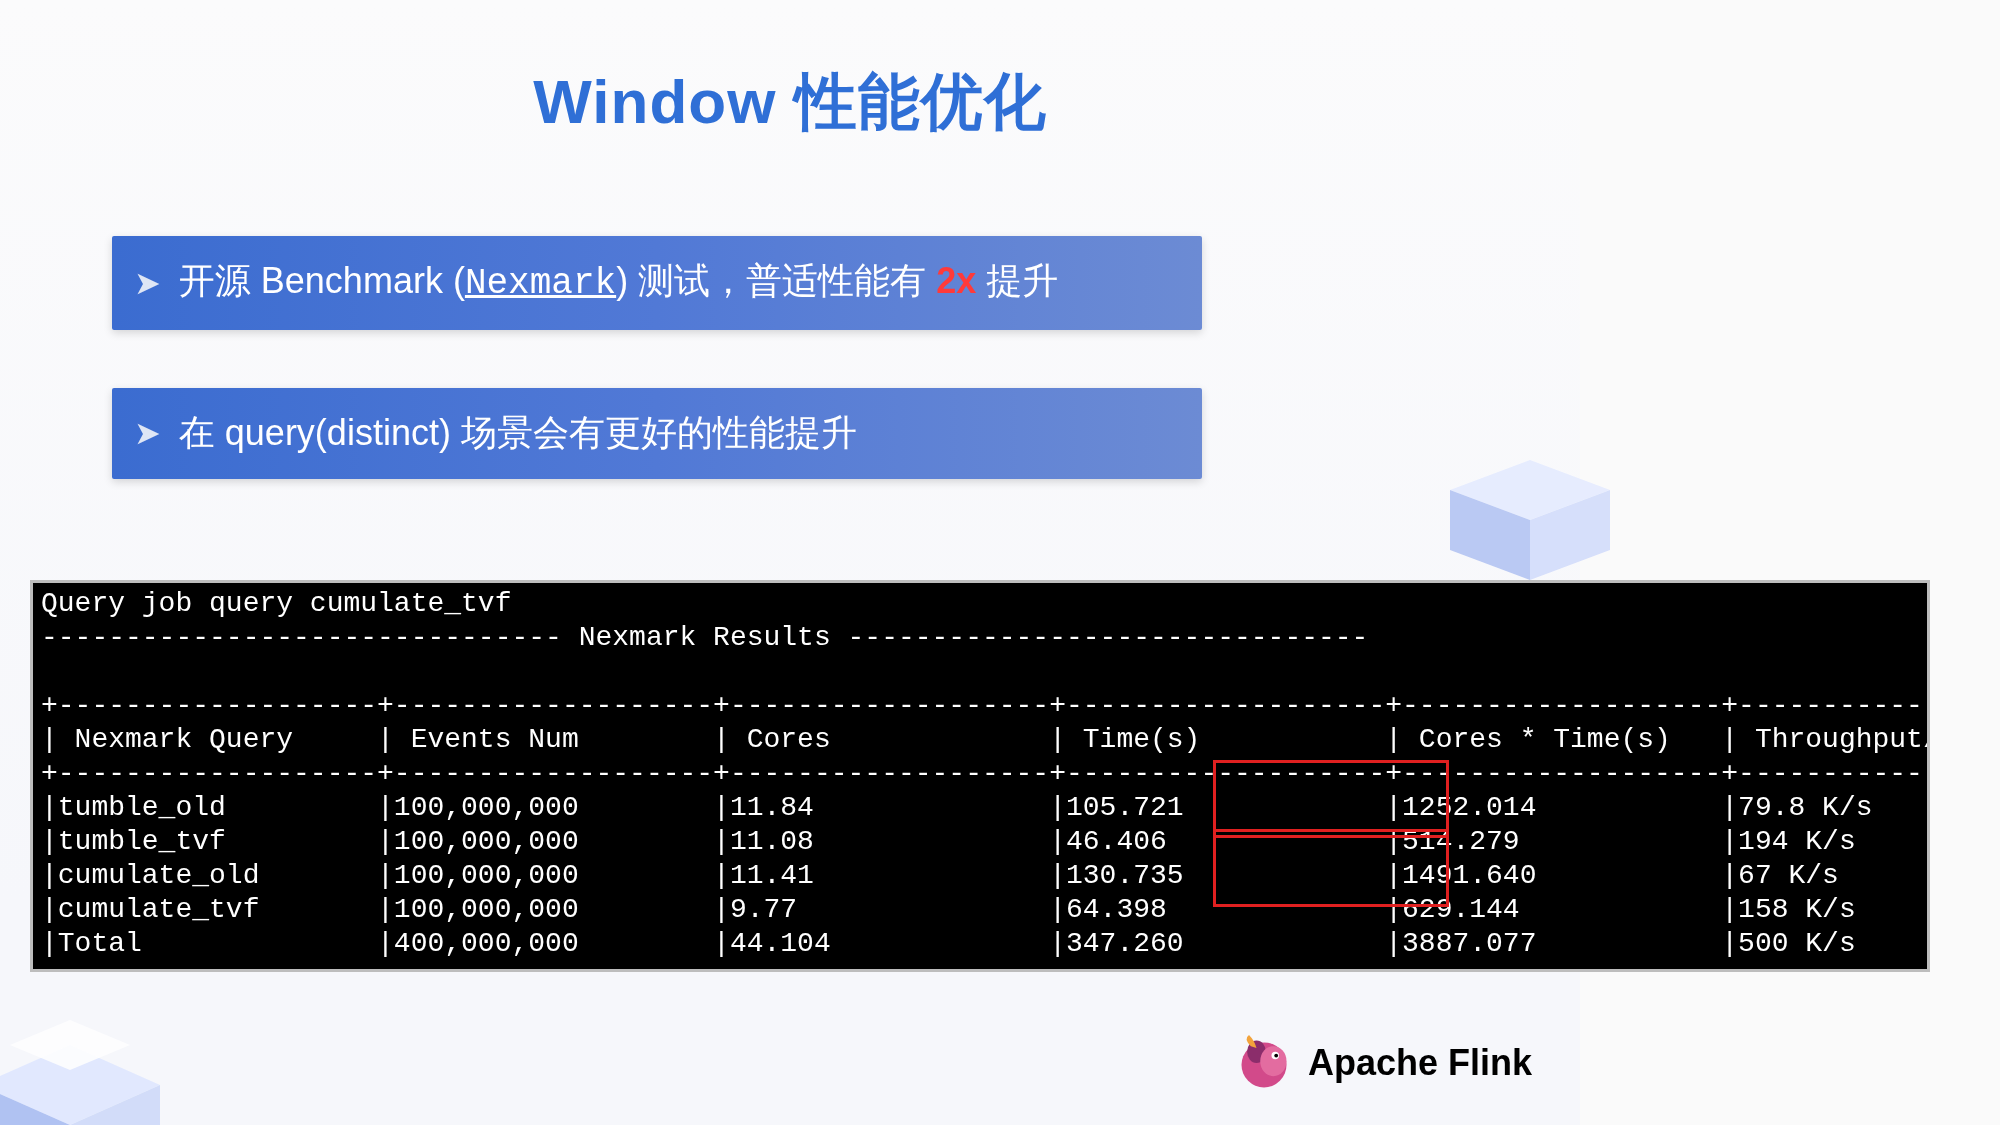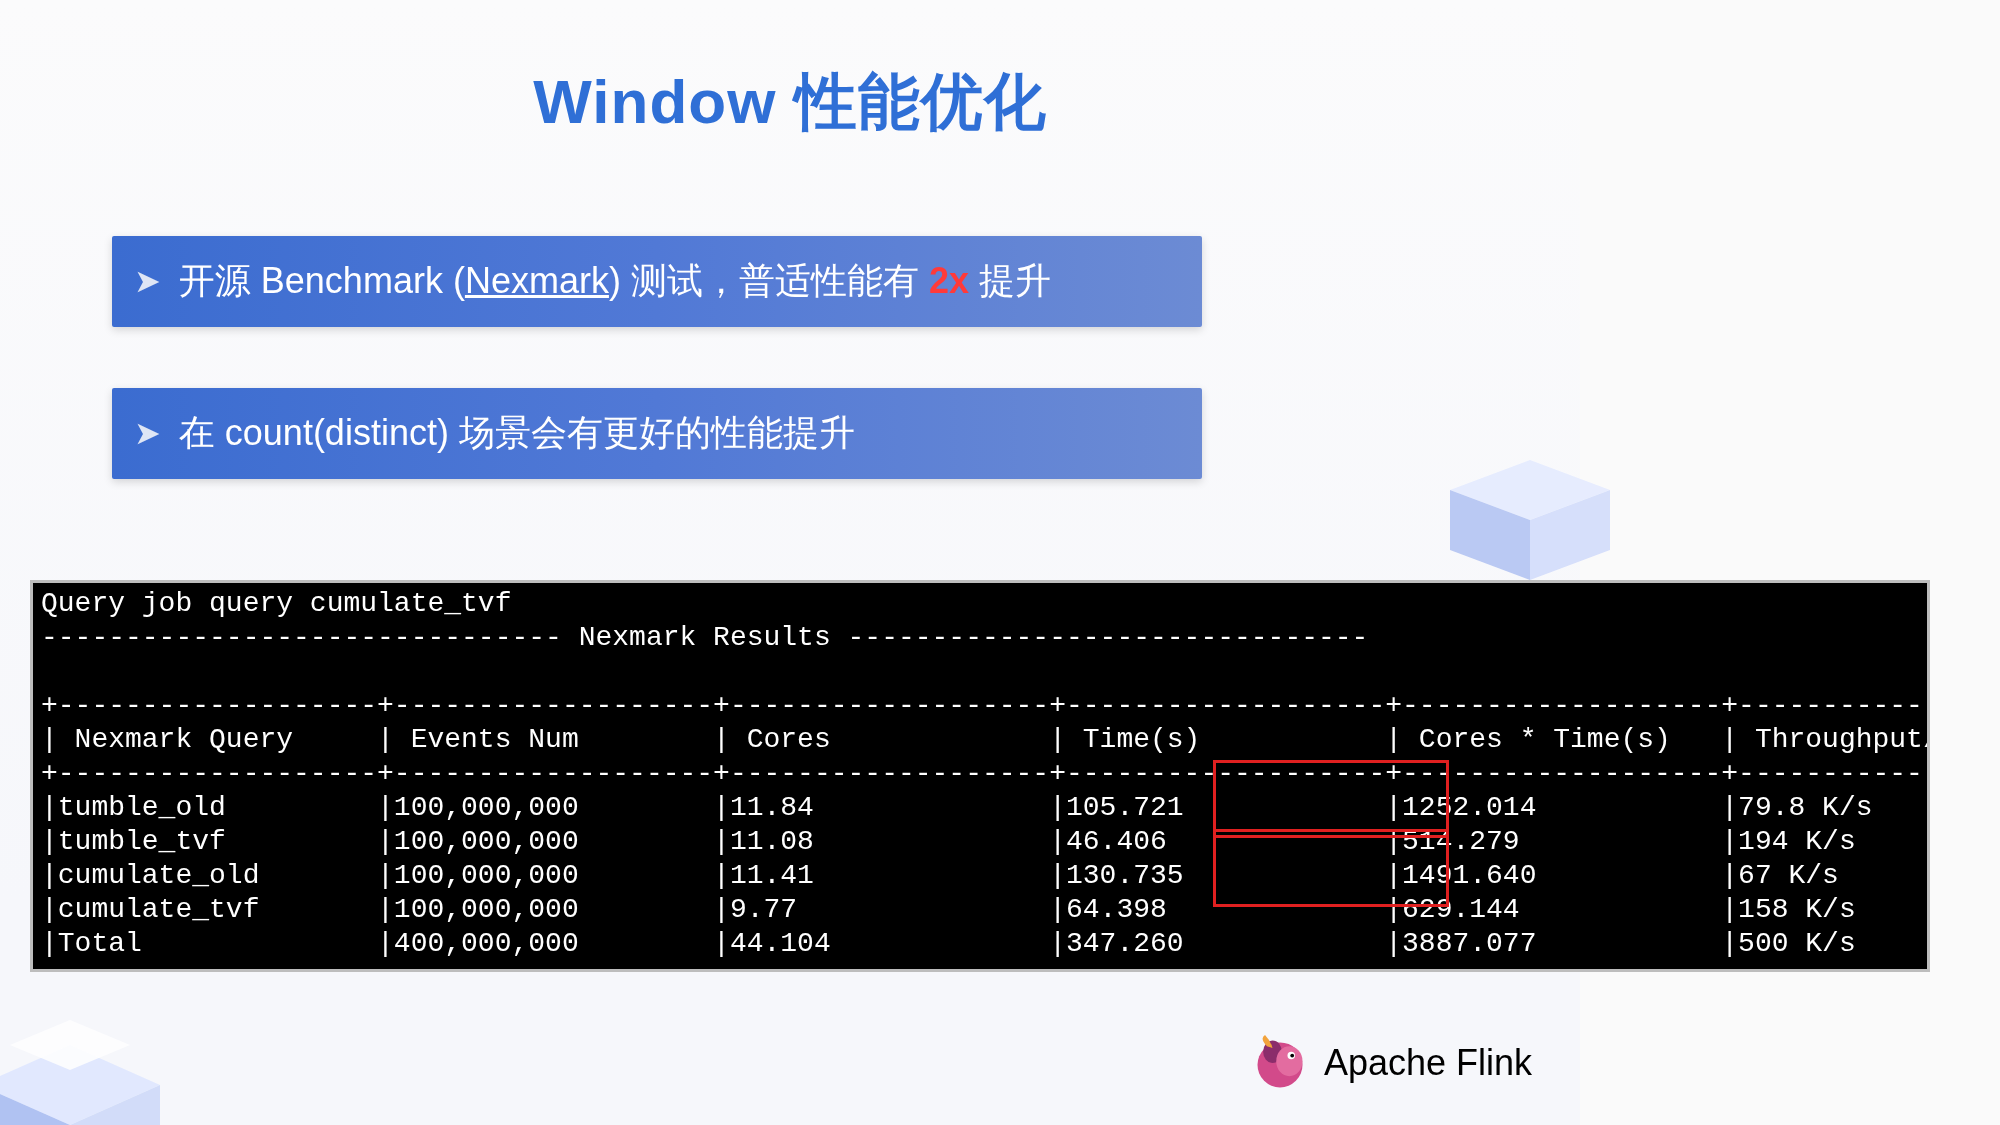--- a/index.html
+++ b/index.html
@@ -68,21 +68,21 @@
   .bullet.b2 { top: 388px; }
 
   .chev {
     color: #dfe6f5;
     font-size: 32px;
     margin-right: 18px;
     line-height: 1;
   }
 
   .bullet .txt { line-height: 1.3; }
-  .underline { text-decoration: underline; }
+  .underline { text-decoration: underline; font-family: Liberation Mono, monospace; }
   .redx { color: #ff3a3a; font-weight: 600; }
 
   
   .term {
     position: absolute;
     left: 30px;
     top: 580px;
     width: 1900px;
     height: 392px;
     background: #000;
@@ -111,21 +111,21 @@
   .brand {
     position: absolute;
     right: 48px;
     bottom: 32px;
     display: flex;
     align-items: center;
     gap: 14px;
   }
   .brand-text {
     font-family: "Segoe UI", Arial, sans-serif;
-    font-weight: 400;
+    font-weight: 700;
     font-size: 36px;
     color: #000;
   }
   .squirrel {
     width: 60px;
     height: 60px;
   }
 </style>
 </head>
 <body>
@@ -156,21 +156,21 @@
 
   <div class="bullet b1">
     <span class="chev">➤</span>
     <span class="txt">
       <span>开源 Benchmark (</span><span class="underline">Nexmark</span><span>) 测试，普适性能有 </span><span class="redx">2x</span><span> 提升</span>
     </span>
   </div>
 
   <div class="bullet b2">
     <span class="chev">➤</span>
-    <span class="txt">在 count(distinct) 场景会有更好的性能提升</span>
+    <span class="txt">在 query(distinct) 场景会有更好的性能提升</span>
   </div>
 
   <div class="term"><span>Query job query cumulate_tvf</span>
 <span>------------------------------- Nexmark Results -------------------------------</span>
 
 <span>+-------------------+-------------------+-------------------+-------------------+-------------------+-------------------+</span>
 <span>| Nexmark Query     | Events Num        | Cores             | Time(s)           | Cores * Time(s)   | Throughput/Cores  |</span>
 <span>+-------------------+-------------------+-------------------+-------------------+-------------------+-------------------+</span>
 <span>|tumble_old         |100,000,000        |11.84              |105.721            |1252.014           |79.8 K/s           |</span>
 <span>|tumble_tvf         |100,000,000        |11.08              |46.406             |514.279            |194 K/s            |</span>

